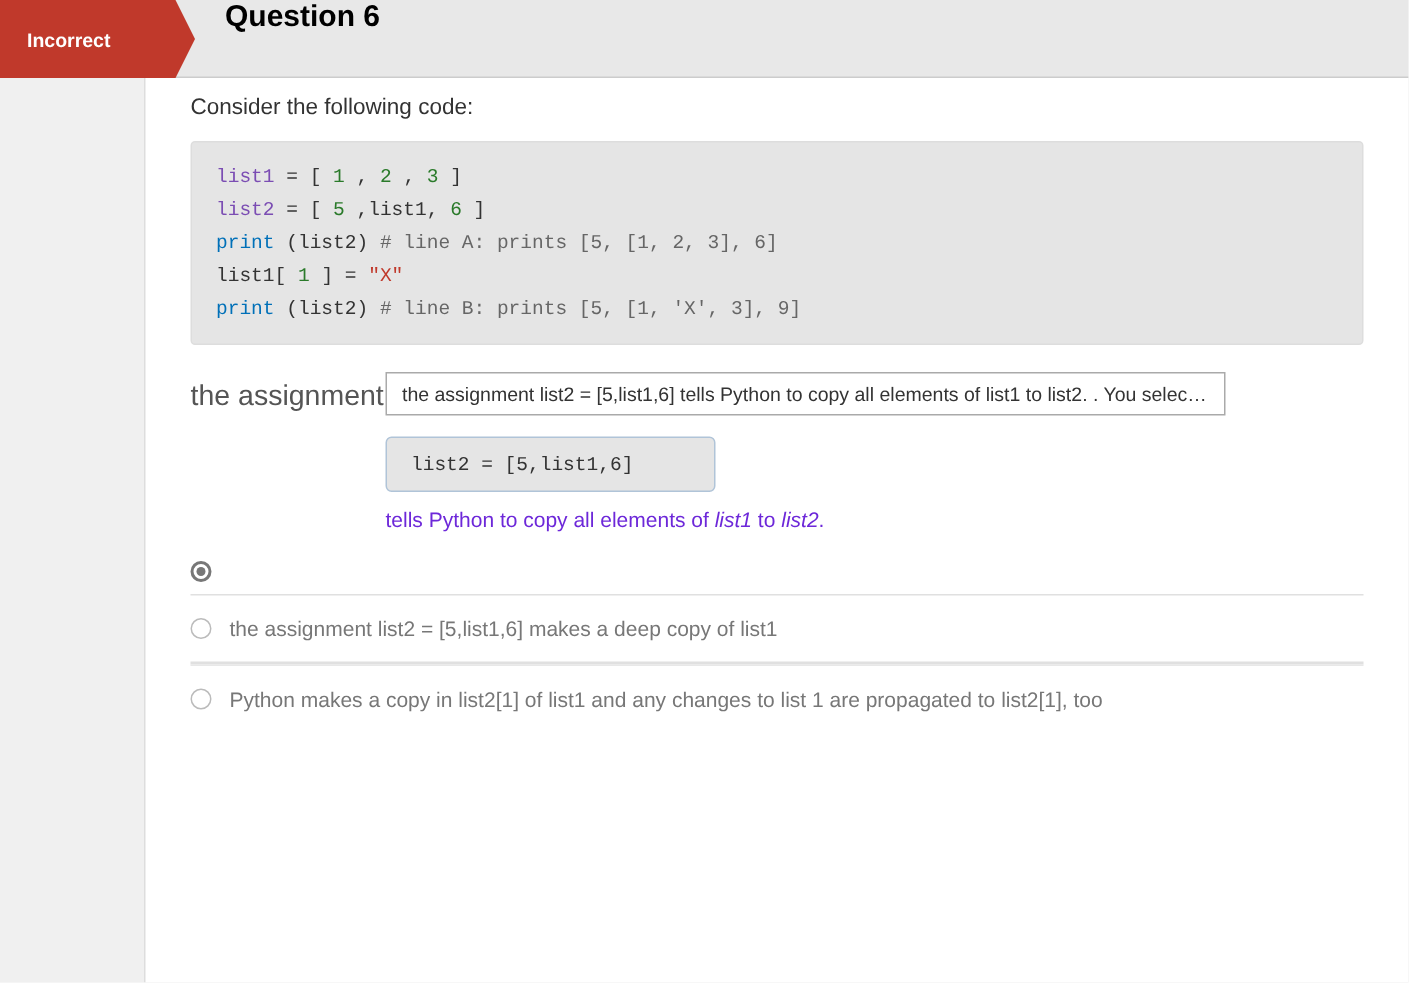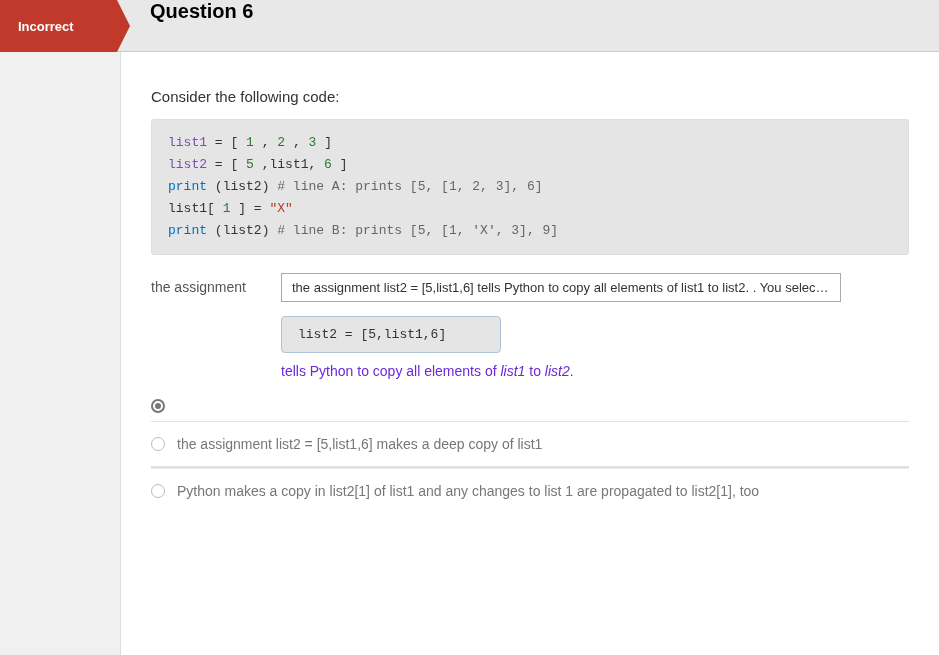--- a/index.html
+++ b/index.html
@@ -42,22 +42,22 @@
     .question-title {
       font-size: 20px;
       font-weight: bold;
       color: #000000;
       padding-left: 20px;
     }
 
     
     .content-area {
       background: white;
-      margin: 0 0 0 120px;
-      padding: 36px 30px 30px 30px;
+      margin: 0 0 0 96px;
+      padding: 11px 30px 30px 30px;
       min-height: 603px;
       border-left: 1px solid #ddd;
     }
 
     .consider-text {
       font-size: 15px;
       color: #333;
       margin-bottom: 14px;
     }
 
@@ -96,21 +96,21 @@
       margin-bottom: 20px;
     }
 
     .answer-row {
       display: flex;
       align-items: flex-start;
       margin-bottom: 6px;
     }
 
     .answer-label {
-      font-size: 14px;
+      font-size: 19px;
       color: #555;
       min-width: 130px;
       padding-top: 6px;
     }
 
     .tooltip-box {
       background: white;
       border: 1px solid #aaa;
       padding: 6px 10px;
       font-size: 13px;

